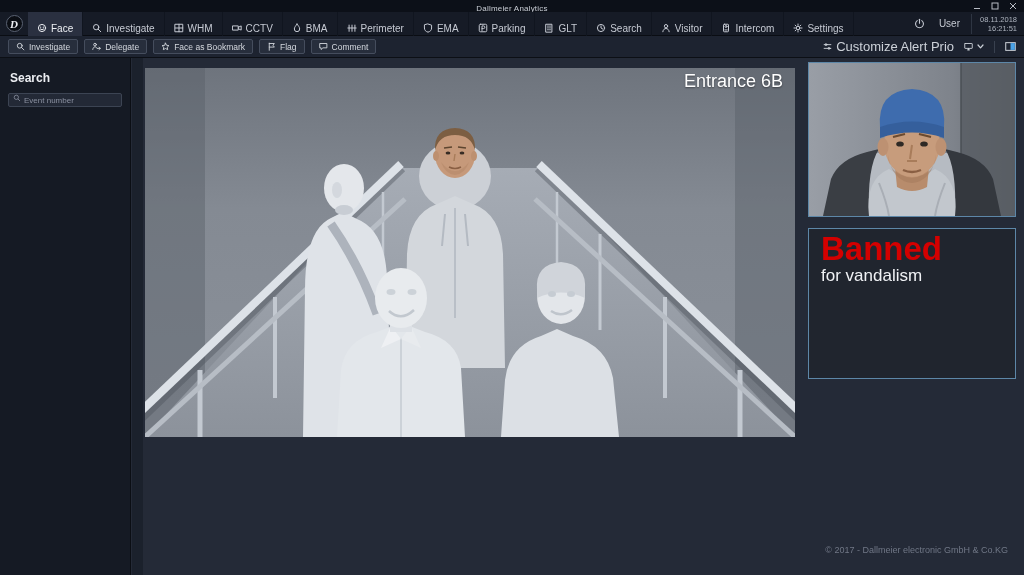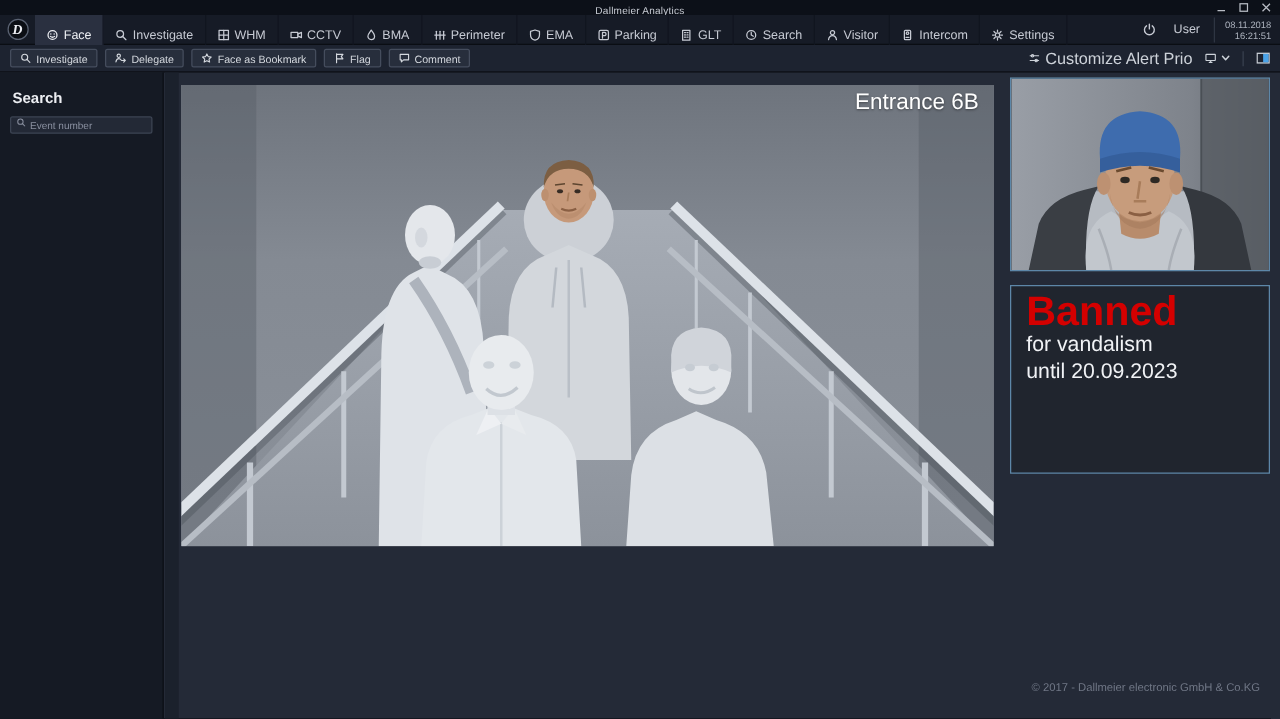--- a/index.html
+++ b/index.html
@@ -394,18 +394,17 @@
       <ellipse cx="115" cy="81" rx="3.8" ry="2.6" fill="#2e2924"></ellipse>
       <path d="M103 82 L101 96 M98 98 H108" stroke="#a87c5a" stroke-width="2" fill="none"></path>
       <path d="M94 107 Q103 111 112 107" stroke="#8a5f43" stroke-width="2.4" fill="none"></path>
       <path d="M79 92 Q83 118 103 120 Q123 118 127 92 Q126 112 103 115 Q80 112 79 92 Z" fill="#a2775a" opacity="0.5"></path>
     </svg>
   </div>
 
   <div class="alert-box">
     <div class="alert-status">Banned</div>
     <div class="alert-line">for vandalism</div>
-    <div class="alert-line">until 20.09.2023</div>
   </div>
 
   <div class="footer">© 2017 - Dallmeier electronic GmbH &amp; Co.KG</div>
 
 </div>
 
 </body></html>

